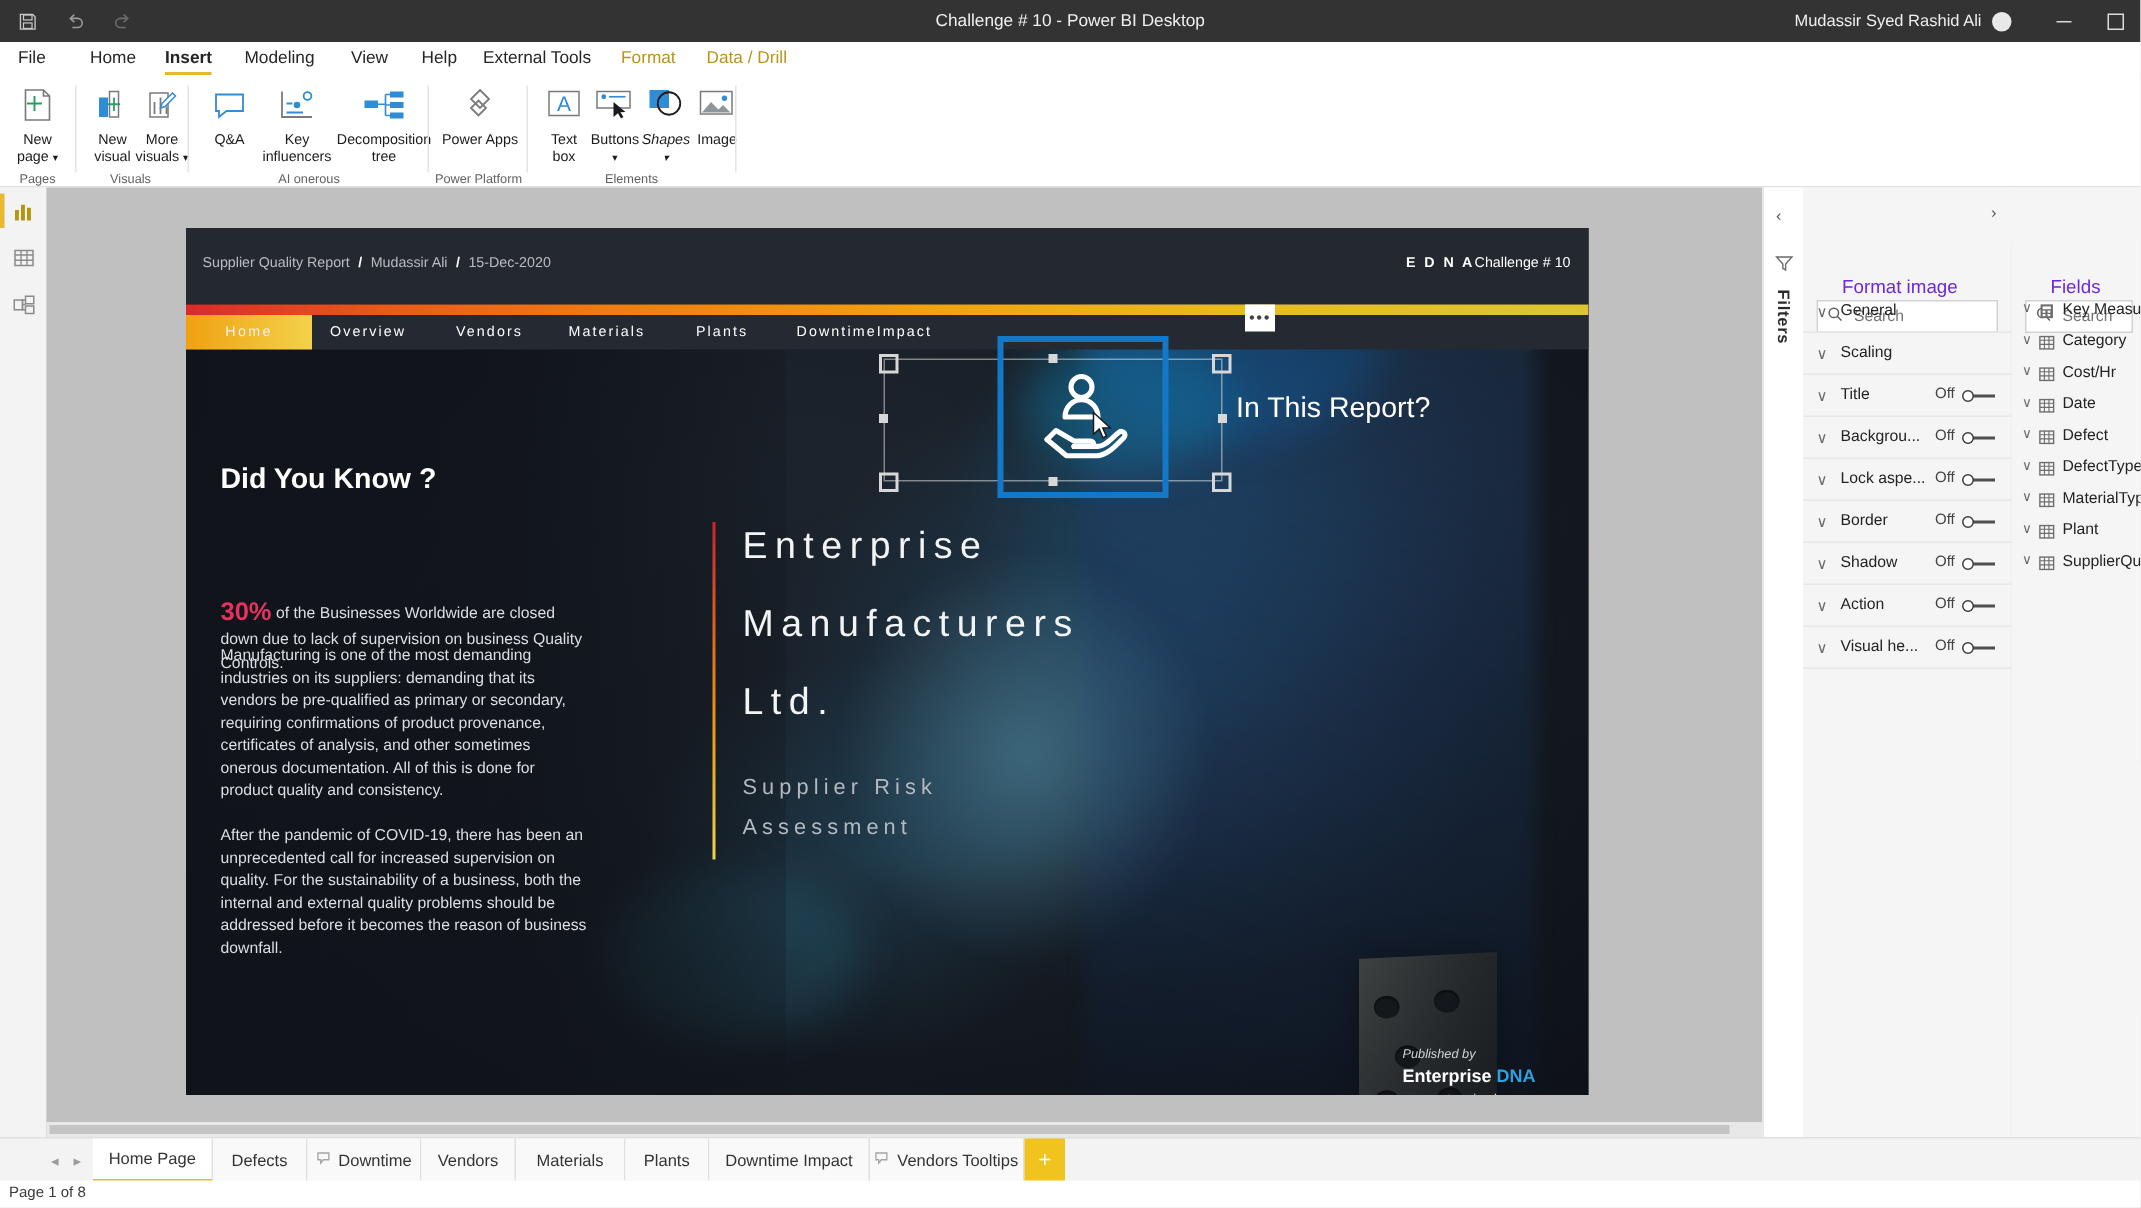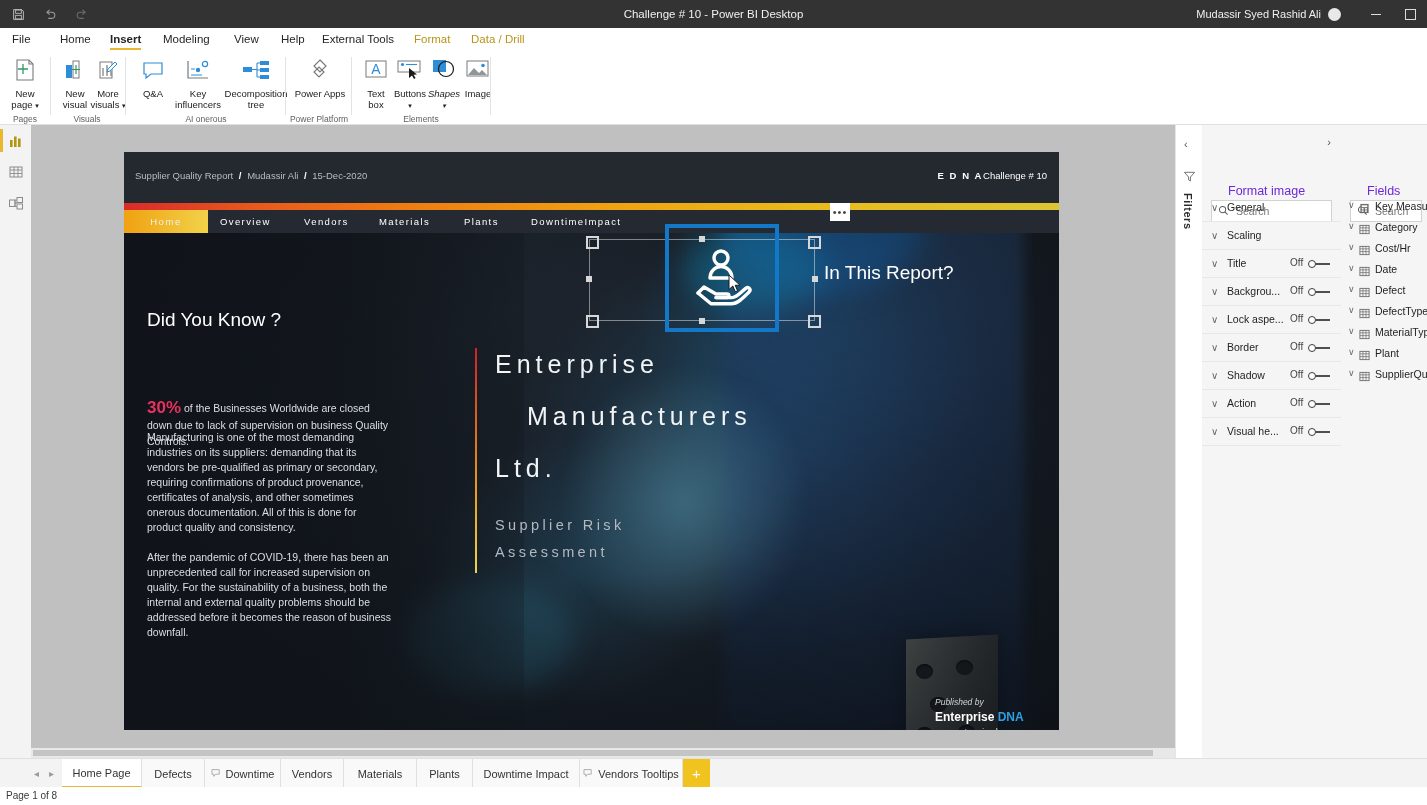--- a/index.html
+++ b/index.html
@@ -154,32 +154,32 @@
     background: linear-gradient(90deg, #f0a111, #f2d24a);
     display: flex; align-items: center; justify-content: center;
   }
   .rep-navhome span { font-size: 9.5px; color: #efefef; letter-spacing: 1.6px; }
   .rep-navitem {
     position: absolute; top: 0; height: 23px; line-height: 23px;
     font-size: 9.5px; color: #ffffff; letter-spacing: 1.4px; cursor: pointer; white-space: nowrap;
   }
 
   
-  .dyk-title { position: absolute; left: 23px; top: 157px; font-size: 19px; color: #ffffff; font-weight: normal; }
+  .dyk-title { position: absolute; left: 23px; top: 157px; font-size: 19px; color: #ffffff; font-weight: bold; }
   .dyk-p1 { position: absolute; left: 23px; top: 200px; width: 247px; font-size: 10.5px; color: #dbdee3; line-height: 16.5px; margin-top: 48px; }
   .dyk-p1 .pct { color: #e8315e; font-size: 17px; font-weight: bold; vertical-align: -1px; }
   .dyk-p2 { position: absolute; left: 23px; top: 278px; width: 247px; font-size: 10.5px; color: #dbdee3; line-height: 15px; }
   .dyk-p3 { position: absolute; left: 23px; top: 398px; width: 247px; font-size: 10.5px; color: #dbdee3; line-height: 15px; }
 
   .ctr-rule {
     position: absolute; left: 351px; top: 196px; width: 2px; height: 225px;
     background: linear-gradient(180deg, #d0202e 0%, #e06a17 35%, #eda515 68%, #ecd44b 100%);
   }
   .ctr-l1 { position: absolute; left: 371px; top: 198px; font-size: 25px; color: #f2f4f6; letter-spacing: 5px; font-weight: 300; }
-  .ctr-l2 { position: absolute; left: 371px; top: 250px; font-size: 25px; color: #f2f4f6; letter-spacing: 5px; font-weight: 300; margin-left: 32px; }
+  .ctr-l2 { position: absolute; left: 371px; top: 250px; font-size: 25px; color: #f2f4f6; letter-spacing: 5px; font-weight: 300; }
   .ctr-l3 { position: absolute; left: 371px; top: 302px; font-size: 25px; color: #f2f4f6; letter-spacing: 5px; font-weight: 300; }
   .ctr-sub1 { position: absolute; left: 371px; top: 365px; font-size: 14.5px; color: #b3b9c1; letter-spacing: 3.4px; font-weight: 400; }
   .ctr-sub2 { position: absolute; left: 371px; top: 392px; font-size: 14.5px; color: #b3b9c1; letter-spacing: 3.4px; font-weight: 300; }
 
   .itr-title { position: absolute; left: 700px; top: 110px; font-size: 19px; color: #ffffff; }
   .itr-body { position: absolute; left: 700px; top: 151px; width: 215px; font-size: 9.5px; color: #e2e5e9; line-height: 14px; }
 
   .pub-by { position: absolute; left: 811px; top: 545px; font-size: 8.5px; color: #cfd3d9; font-style: italic; }
   .pub-name { position: absolute; left: 811px; top: 558px; font-size: 12px; font-weight: bold; color: #ffffff; }
   .pub-name .dna { color: #2f9fe0; }

